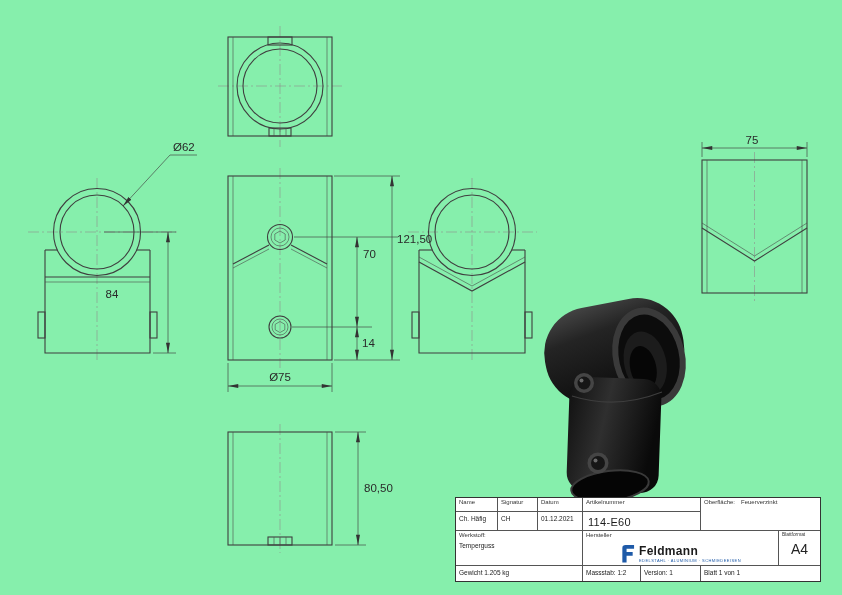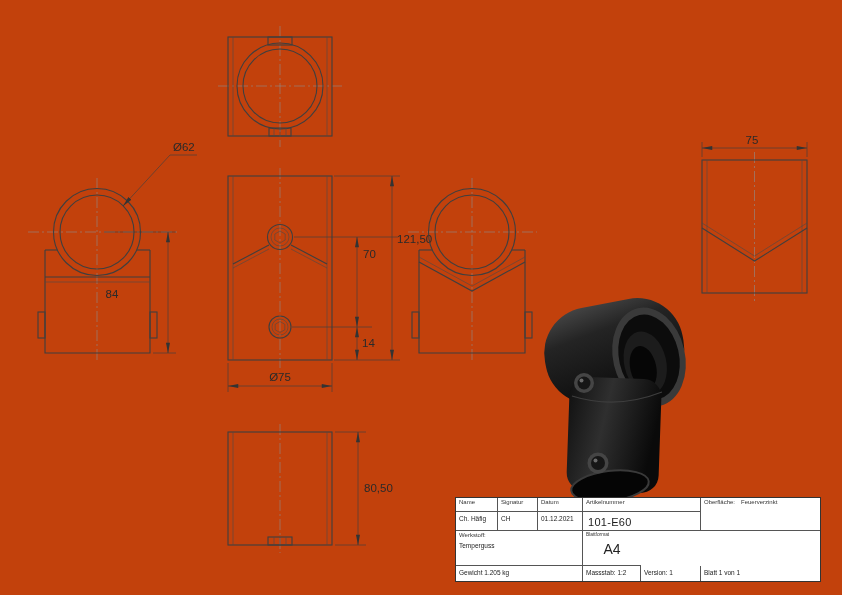--- a/index.html
+++ b/index.html
@@ -1,16 +1,16 @@
 <!DOCTYPE html>
 <html><head>
 <meta charset="utf-8">
 <style>
   html,body { margin:0; padding:0; background:#ffffff; }
-  .page { position:relative; width:842px; height:595px; background:#c2410c; overflow:hidden;
+  .page { position:relative; width:842px; height:595px; background:#86efac; overflow:hidden;
           font-family:"Liberation Sans", sans-serif; }
   svg.canvas { position:absolute; left:0; top:0; }
 
   
   .ol { fill:none; stroke:#3f3f3f; stroke-width:1.1; }   
   .tl { fill:none; stroke:#4a4a4a; stroke-width:0.6; }   
   .cl { fill:none; stroke:#8f8f8f; stroke-width:0.6; stroke-dasharray:11 3 2 3; } 
   .dl { fill:none; stroke:#3f3f3f; stroke-width:0.65; }  
   .dim-text { font-family:"Liberation Sans", sans-serif; font-size:11.5px; fill:#2a2a2a; }
 
@@ -260,27 +260,39 @@
   <div class="tb-cell">
     <span class="tb-val">Ch. Häfig</span>
   </div>
   <div class="tb-cell">
     <span class="tb-val">CH</span>
   </div>
   <div class="tb-cell">
     <span class="tb-val">01.12.2021</span>
   </div>
   <div class="tb-cell c-art">
-    <span class="artnr">101-E60</span>
+    <span class="artnr">114-E60</span>
   </div>
 
   <div class="tb-cell c-span3">
     <span class="tb-lbl">Werkstoff:</span>
     <span class="tb-val">Temperguss</span>
   </div>
+  <div class="tb-cell c-herst">
+    <span class="tb-lbl">Hersteller</span>
+    <div class="logo">
+      <svg class="logo-f" viewBox="0 0 32 40">
+        <path d="M5,39 L5,8 Q5,2 12,2 L30,2 L30,10 L14,10 L14,17 L27,17 L27,25 L14,25 L14,39 Z" fill="#1e5aa8"></path>
+      </svg>
+      <div class="logo-text">
+        <div class="logo-brand">Feldmann</div>
+        <div class="logo-tagline">EDELSTAHL · ALUMINIUM · SCHMIEDEEISEN</div>
+      </div>
+    </div>
+  </div>
   <div class="tb-cell no-r">
     <span class="tb-lbl" style="font-size:4.8px;">Blattformat</span>
     <span class="a4">A4</span>
   </div>
 
   <div class="tb-cell c-span3 no-b">
     <span class="bot-val">Gewicht 1.205 kg</span>
   </div>
   <div class="tb-cell no-b">
     <span class="bot-val">Massstab: 1:2</span>

